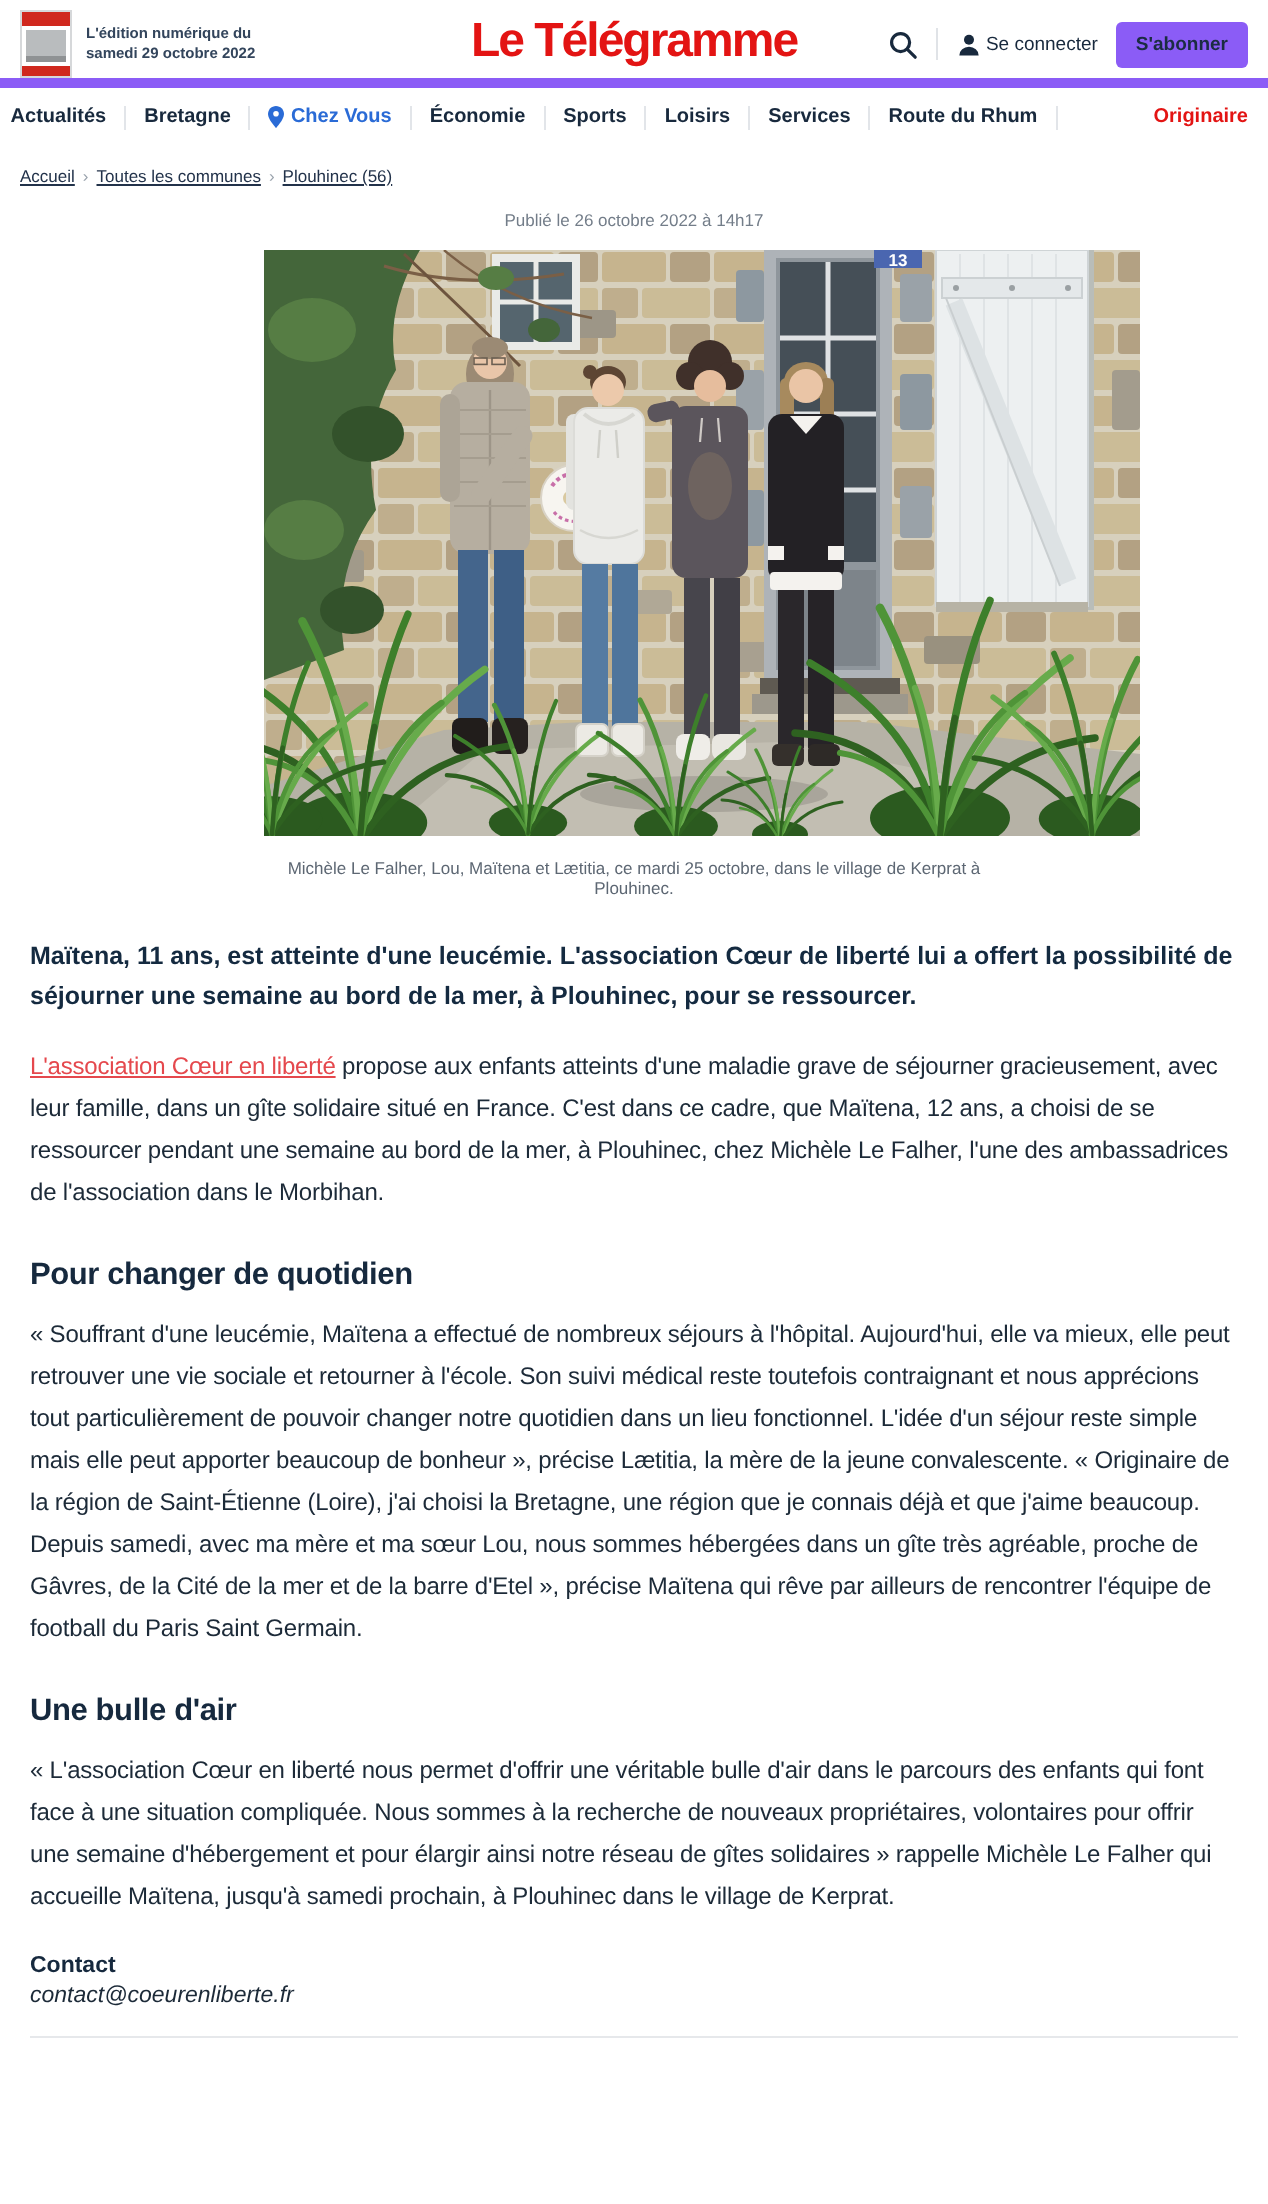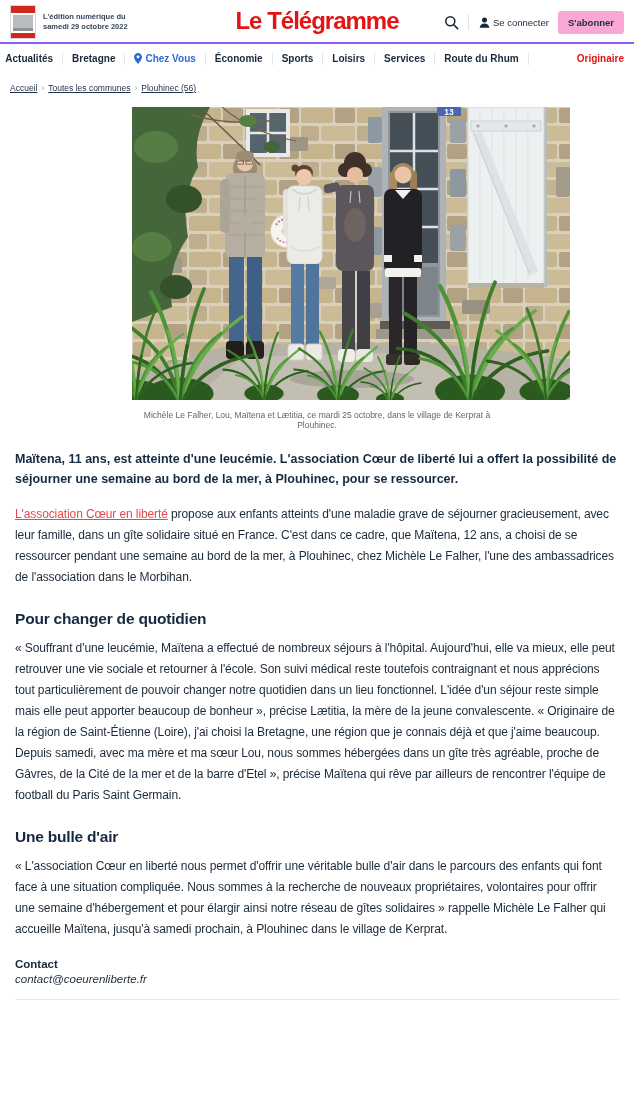--- a/index.html
+++ b/index.html
@@ -1,32 +1,32 @@
 <!DOCTYPE html>
 <html lang="fr"><head>
 <meta charset="utf-8">
 <style>
   * { margin:0; padding:0; box-sizing:border-box; }
   html,body { width:634px; height:1102px; overflow:hidden; background:#ffffff;
     font-family:"Liberation Sans","DejaVu Sans",sans-serif; color:#1c2a38; }
 
   
-  .topbar { position:relative; height:44px; border-bottom:2px solid #8b5cf6; }
+  .topbar { position:relative; height:44px; border-bottom:5px solid #8b5cf6; }
   .edition { position:absolute; left:10px; top:5px; display:flex; align-items:center; gap:7px; cursor:pointer; }
   .thumb { width:26px; height:34px; border:1px solid #d6d8da; background:#fff; display:flex; flex-direction:column; }
   .thumb .t-red { height:7px; background:#d0281e; }
   .thumb .t-grey { flex:1; margin:2px; background:#b9bcbe; box-shadow:inset 0 -3px 0 #8f9294; }
   .thumb .t-red2 { height:5px; background:#d0281e; }
   .edition-text { font-size:7.5px; line-height:10px; color:#33455c; font-weight:bold; }
   .brand { position:absolute; left:50%; top:7px; transform:translateX(-50%);
     font-size:24px; font-weight:bold; letter-spacing:-1px; color:#e31413; white-space:nowrap; cursor:pointer; }
   .controls { position:absolute; right:10px; top:0; height:44px; display:flex; align-items:center; gap:9px; }
   .vdiv { width:1px; height:16px; background:#e0e3e7; }
   .login { display:flex; align-items:center; gap:2px; font-size:9.5px; color:#18293d; cursor:pointer; }
-  .subscribe { background:#f9a8d4; color:#1b2c42; font-size:9.5px; font-weight:bold;
+  .subscribe { background:#8b5cf6; color:#1b2c42; font-size:9.5px; font-weight:bold;
     padding:6px 10px; border:none; border-radius:3px; cursor:pointer; }
 
   
   nav { position:relative; height:29px; display:flex; align-items:center; justify-content:center; padding-right:109px; }
   .nav-item { font-size:10px; font-weight:bold; color:#18293d; padding:0 9px; line-height:12px;
     border-right:1px solid #e2e5e9; cursor:pointer; display:flex; align-items:center; gap:3px; white-space:nowrap; }
   .nav-item:last-of-type { border-right:none; }
   .nav-item.active { color:#2a6bd6; }
   .newsletters { position:absolute; right:10px; font-size:10px; font-weight:bold; color:#e31413; cursor:pointer; }
 
@@ -122,20 +122,21 @@
       </div>
     <div class="newsletters">Originaire</div>
   </nav>
 </header>
 
 <div class="crumbs">
   <a>Accueil</a><span class="crumb-sep">›</span><a>Toutes les communes</a><span class="crumb-sep">›</span><a>Plouhinec (56)</a>
 </div>
 
 <article>
+  <p class="published">Publié le 26 octobre 2022 à 14h17</p>
 
   <figure>
     <svg width="438" height="293" viewBox="0 0 438 293">
       <defs>
         <pattern id="stones" width="56" height="36" patternUnits="userSpaceOnUse">
           <rect width="56" height="36" fill="#d7d0bd"></rect>
           <rect x="1" y="1" width="32" height="15" rx="2" fill="#c6b48e"></rect>
           <rect x="35" y="1" width="20" height="15" rx="2" fill="#b3a183"></rect>
           <rect x="1" y="19" width="18" height="15" rx="2" fill="#bfae8d"></rect>
           <rect x="21" y="19" width="34" height="15" rx="2" fill="#cbbc97"></rect>

